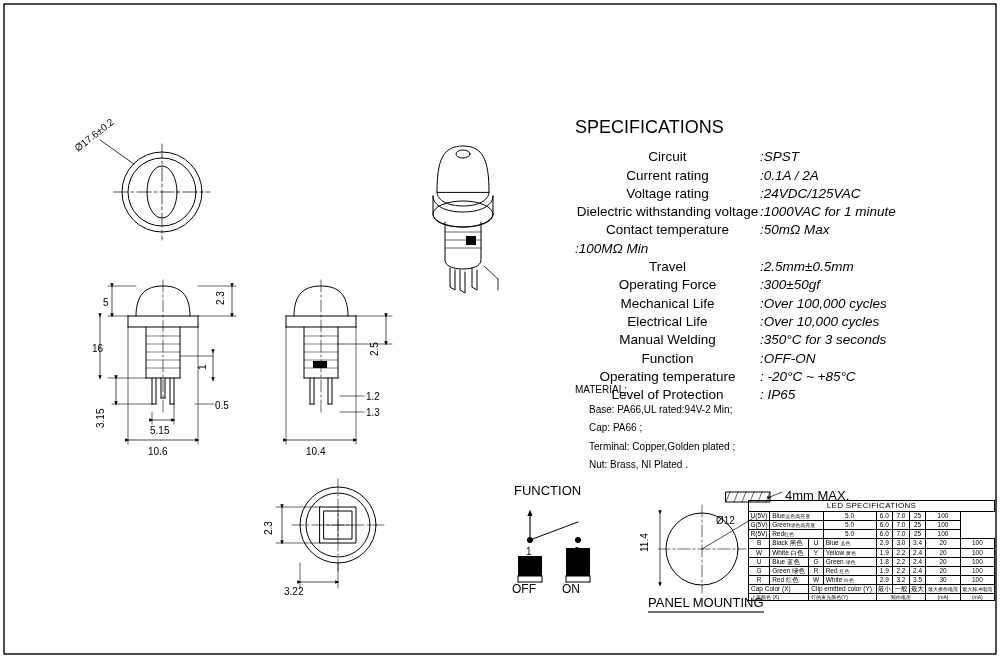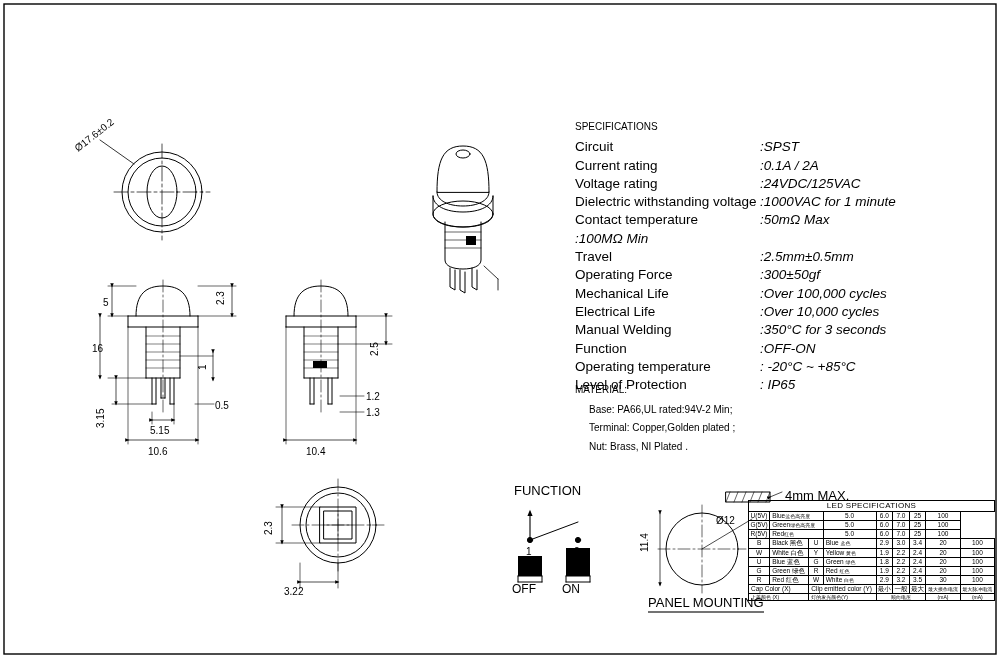--- a/index.html
+++ b/index.html
@@ -1,22 +1,22 @@
 <!DOCTYPE html>
 <html><head>
 <meta charset="utf-8">
 <style>
   html,body{margin:0;padding:0;background:#fff;}
   body{width:1000px;height:658px;position:relative;font-family:"Liberation Sans",sans-serif;color:#000;overflow:hidden;}
   #sheet{position:absolute;left:0;top:0;width:1000px;height:658px;}
   .abs{position:absolute;}
   
   .spec{left:575px;top:118px;width:410px;font-size:13.5px;line-height:18.3px;}
-  .spec .title{font-size:10px;margin-bottom:2px;}
-  .spec-row{display:flex;}
+  .spec .title{font-size:18px;margin-bottom:12px;}
+  .spec-row{display:flex;text-align:center;}
   .spec-row .k{width:185px;white-space:nowrap;}
   .spec-row .v{white-space:nowrap;font-style:italic;}
   .material{left:575px;top:381px;width:420px;font-size:10px;line-height:18.6px;}
   .material .mtitle{margin-bottom:1px;}
   .material .mrow{padding-left:14px;white-space:nowrap;}
   .panel-mount{left:648px;top:595px;font-size:13px;border-bottom:2px solid #737373;padding-bottom:1px;}
   .func-title{left:514px;top:483px;font-size:13px;}
   .four-mm{left:785px;top:488px;font-size:13px;text-align:center;}
   
   .ledtab{left:748px;top:500px;width:247px;border-collapse:collapse;font-size:6.5px;}
@@ -310,20 +310,21 @@
     </div>
   <div class="spec-row">
       <span class="k">Level of Protection</span>
       <span class="v">: IP65</span>
     </div>
 </div>
 
 <div class="abs material">
   <div class="mtitle">MATERIAL:</div>
   <div class="mrow">Base: PA66,UL rated:94V-2 Min;</div>
+  <div class="mrow">Cap: PA66 ;</div>
   <div class="mrow">Terminal: Copper,Golden plated ;</div>
   <div class="mrow">Nut: Brass, NI Plated .</div>
 </div>
 
 <div class="abs func-title">FUNCTION</div>
 <div class="abs four-mm">4mm MAX.</div>
 <div class="abs panel-mount">PANEL MOUNTING</div>
 
 <table class="abs ledtab">
   <tbody>

